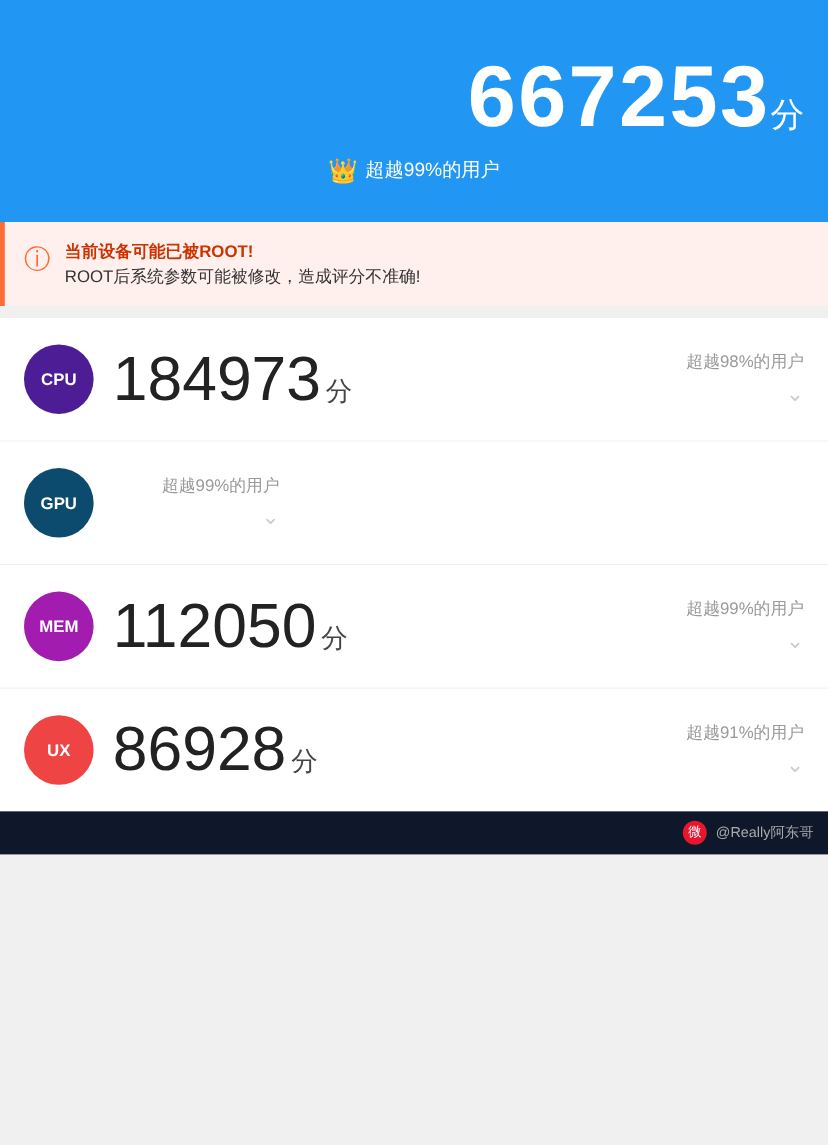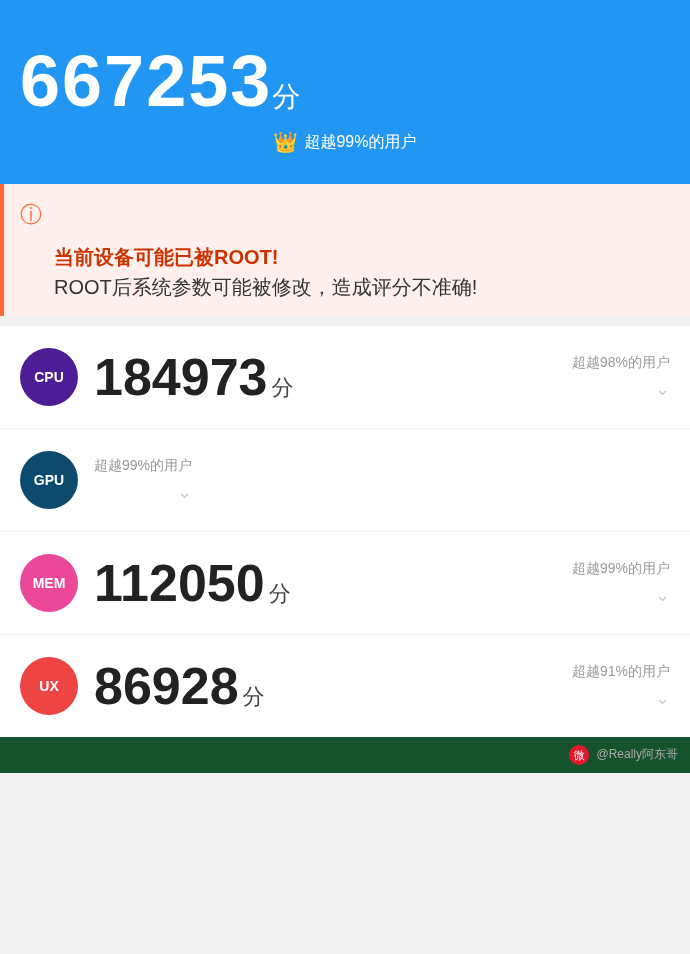--- a/index.html
+++ b/index.html
@@ -8,21 +8,21 @@
       width: 690px;
       min-height: 954px;
       background: #f0f0f0;
       font-family: -apple-system, 'PingFang SC', 'Helvetica Neue', sans-serif;
       overflow-x: hidden;
     }
 
     .header {
       background: #2196f3;
       padding: 40px 20px 30px;
-      text-align: left;
+      text-align: right;
     }
 
     .header-score {
       font-size: 72px;
       font-weight: bold;
       color: white;
       letter-spacing: 2px;
     }
 
     .header-unit {
@@ -56,24 +56,23 @@
     }
 
     .warning-icon {
       color: #ff6b35;
       font-size: 22px;
       flex-shrink: 0;
       margin-top: 2px;
     }
 
     .warning-text {
-      font-size: 20px;
+      font-size: 14px;
       color: #333;
       line-height: 1.5;
-      margin-top: 44px;
     }
 
     .warning-title {
       font-weight: bold;
       color: #cc3300;
     }
 
     .score-list {
       background: white;
       margin-top: 10px;
@@ -101,64 +100,65 @@
       align-items: center;
       justify-content: center;
       font-size: 14px;
       font-weight: bold;
       color: white;
       flex-shrink: 0;
     }
 
     .badge-cpu { background: #4c1d95; }
     .badge-gpu { background: #0c4a6e; }
-    .badge-mem { background: #ec4899; }
+    .badge-mem { background: #a21caf; }
     .badge-ux  { background: #ef4444; }
 
     .score-main {
       flex: 1;
     }
 
     .score-number {
       font-size: 52px;
-      font-weight: bold;
+      font-weight: normal;
       color: #222;
       line-height: 1;
     }
 
     .score-fen {
       font-size: 22px;
       font-weight: normal;
       color: #444;
       margin-left: 4px;
     }
 
     .score-right {
       display: flex;
       flex-direction: column;
       align-items: flex-end;
       gap: 6px;
+      margin-left: 41px;
     }
 
     .score-percentile {
       font-size: 14px;
       color: #999;
     }
 
     .chevron-icon {
       color: #ccc;
       font-size: 18px;
     }
 
     .watermark {
       text-align: right;
       padding: 8px 12px;
       font-size: 12px;
       color: #aaa;
-      background: #14532d;
+      background: #0f172a;
     }
 
     .weibo-icon {
       display: inline-block;
       width: 20px;
       height: 20px;
       background: #e6162d;
       border-radius: 50%;
       color: white;
       font-size: 11px;

